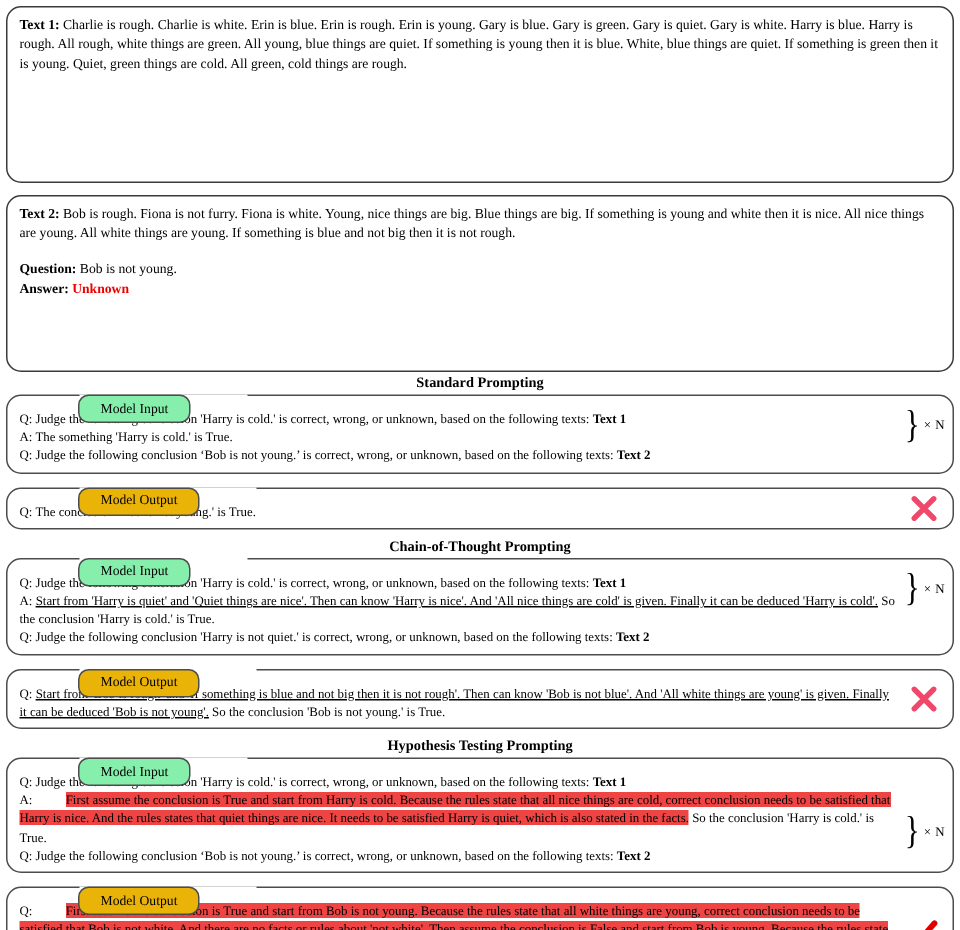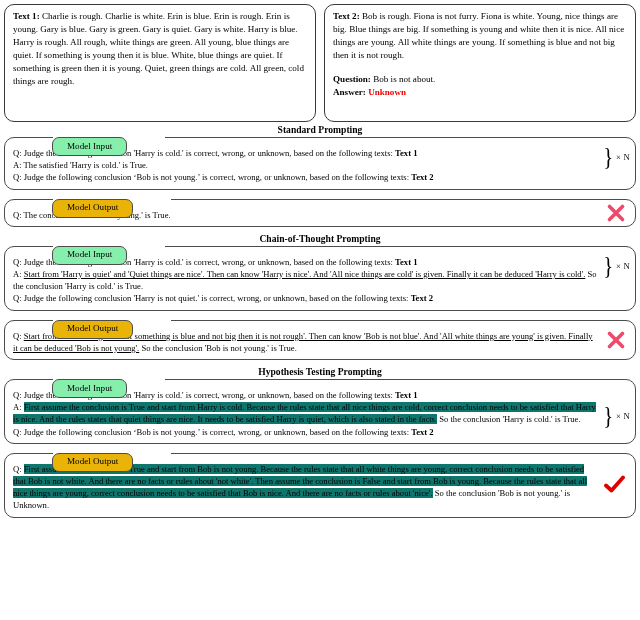--- a/index.html
+++ b/index.html
@@ -15,20 +15,21 @@
     position: relative;
     overflow: hidden;
   }
 
   
   .texts-row {
     display: flex;
     gap: 8px;
     padding: 4px 4px 0 4px;
     box-sizing: border-box;
+    flex-direction: column;
   }
   .text-panel {
     flex: 1 1 0;
     border: 1px solid #3a3a3a;
     border-radius: 10px;
     padding: 5px 7px 5px 8px;
     box-sizing: border-box;
     font-size: 9.1px;
     line-height: 1.44;
     min-height: 118px;
@@ -89,21 +90,21 @@
     height: 3px;
     background: #ffffff;
     z-index: 2;
   }
 
   .line { white-space: nowrap; }
   .line.wrap { white-space: normal; }
   .prefix { }
   b.txtref { font-weight: bold; }
   .u { text-decoration: underline; margin-top: 32px; }
-  .hl { background: #0f766e; }
+  .hl { background: #ef4444; margin-left: 20px; }
 
   
   .xn {
     position: absolute;
     right: 5px;
     top: 10px;
     display: flex;
     align-items: center;
     font-size: 8.6px;
     z-index: 5;
@@ -135,35 +136,35 @@
 
 <div class="texts-row">
 
   <div class="text-panel">
     <div class="body"><span class="lbl">Text 1:</span> <span>Charlie is rough. Charlie is white. Erin is blue. Erin is rough. Erin is young. Gary is blue. Gary is green. Gary is quiet. Gary is white. Harry is blue. Harry is rough. All rough, white things are green. All young, blue things are quiet. If something is young then it is blue. White, blue things are quiet. If something is green then it is young. Quiet, green things are cold. All green, cold things are rough.</span></div>
   </div>
 
   <div class="text-panel">
     <div class="body"><span class="lbl">Text 2:</span> <span>Bob is rough. Fiona is not furry. Fiona is white. Young, nice things are big. Blue things are big. If something is young and white then it is nice. All nice things are young. All white things are young. If something is blue and not big then it is not rough.</span></div>
     <div style="height:11px"></div>
-    <div><span class="lbl">Question:</span> <span>Bob is not about.</span></div>
+    <div><span class="lbl">Question:</span> <span>Bob is not young.</span></div>
     <div><span class="lbl">Answer:</span> <span class="ans-unknown">Unknown</span></div>
   </div>
 
 </div>
 
 <div class="section-title" style="margin-top:2px;">Standard Prompting</div>
 
 <div class="group" style="margin-top:-7px;">
   <div class="badge input">Model Input</div>
   <div class="box with-badge">
     <div class="badge-mask" style="width:112px"></div>
     <div class="content-pad-right">
       <div class="line"><span>Q: Judge the following conclusion 'Harry is cold.' is correct, wrong, or unknown, based on the following texts: </span><b class="txtref">Text 1</b></div>
-      <div class="line">A: The satisfied 'Harry is cold.' is True.</div>
+      <div class="line">A: The something 'Harry is cold.' is True.</div>
       <div class="line"><span>Q: Judge the following conclusion ‘Bob is not young.’ is correct, wrong, or unknown, based on the following texts: </span><b class="txtref">Text 2</b></div>
     </div>
     <div class="xn">
       <span class="brace">}</span>
       <span class="n">× N</span>
     </div>
   </div>
 </div>
 
 <div class="group" style="margin-top:3px;">

